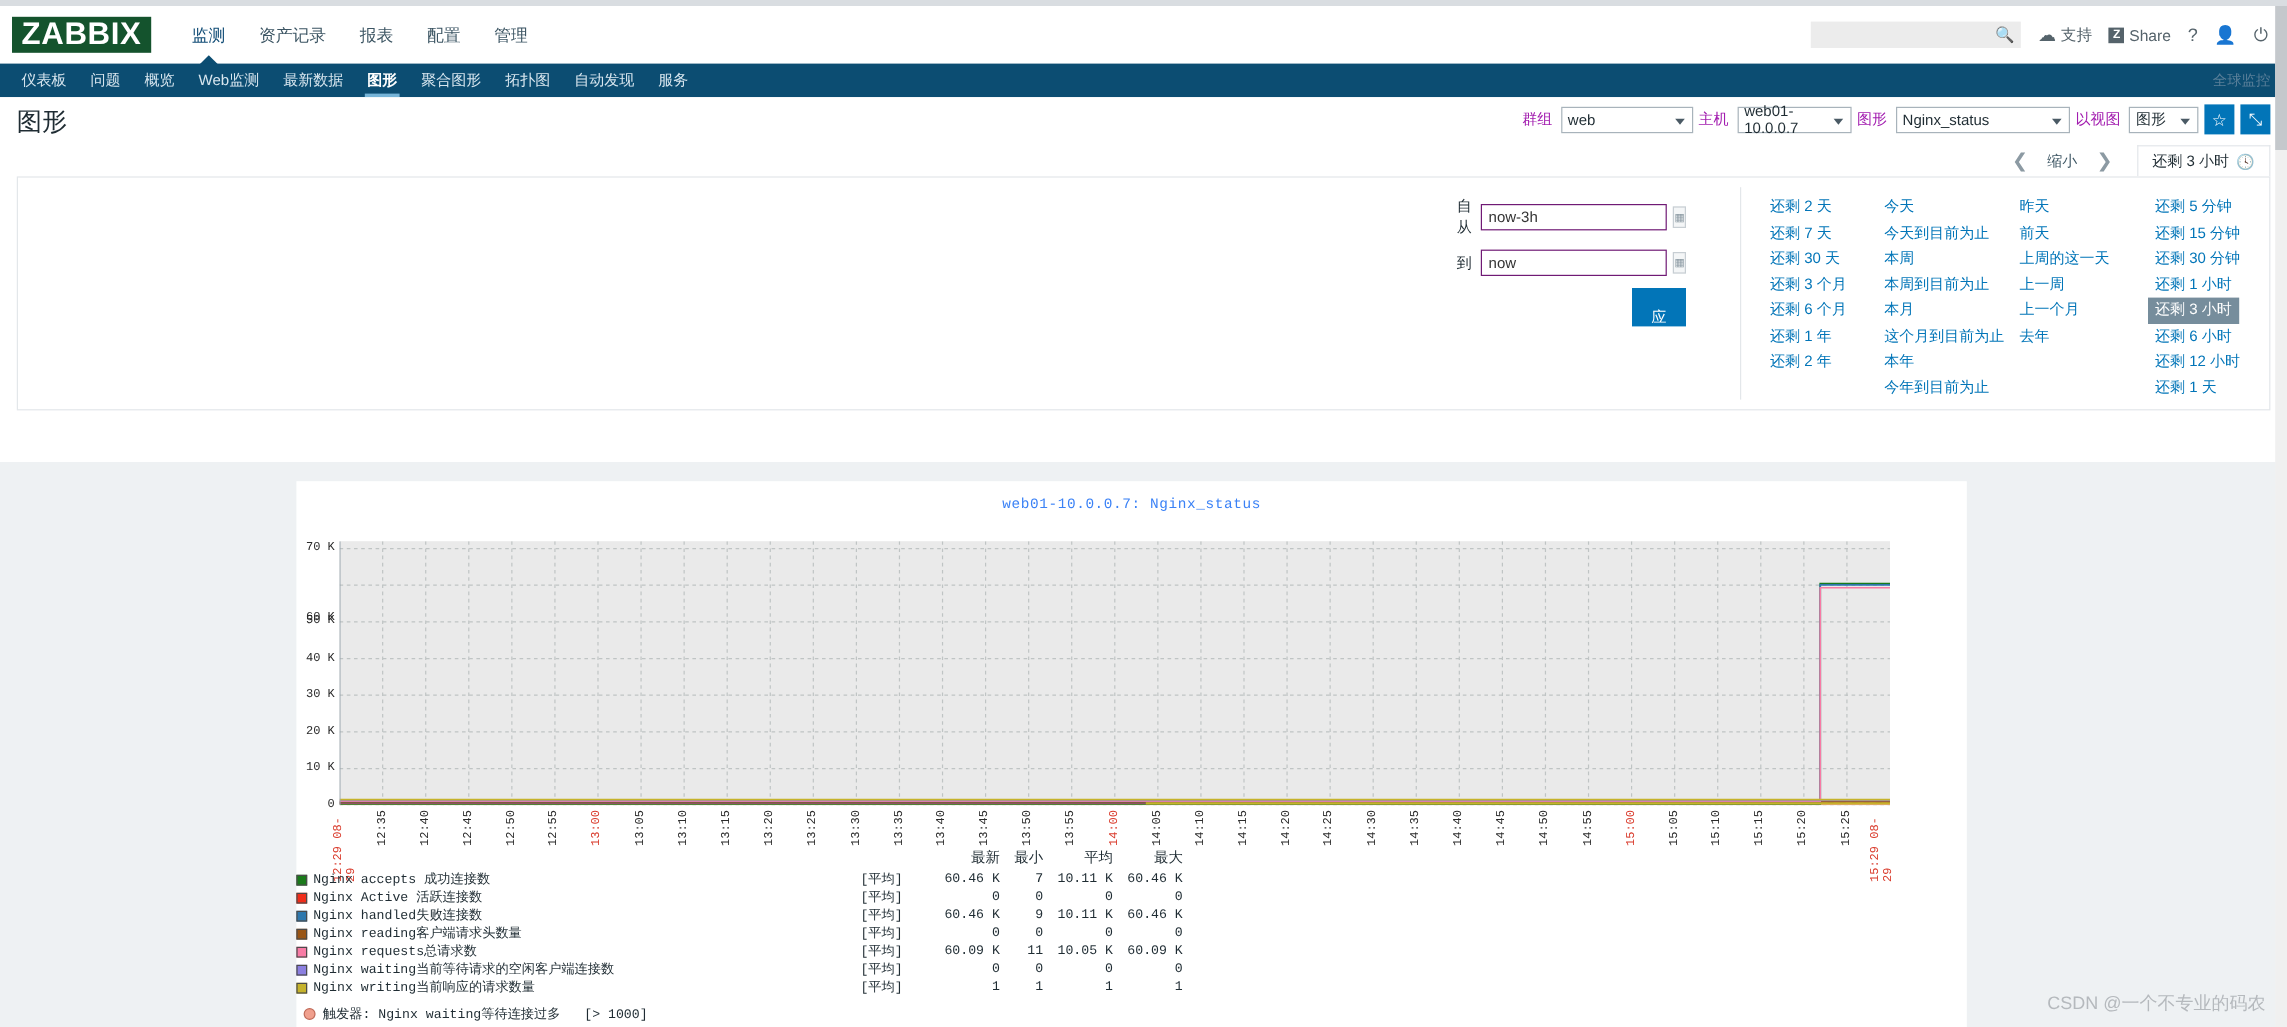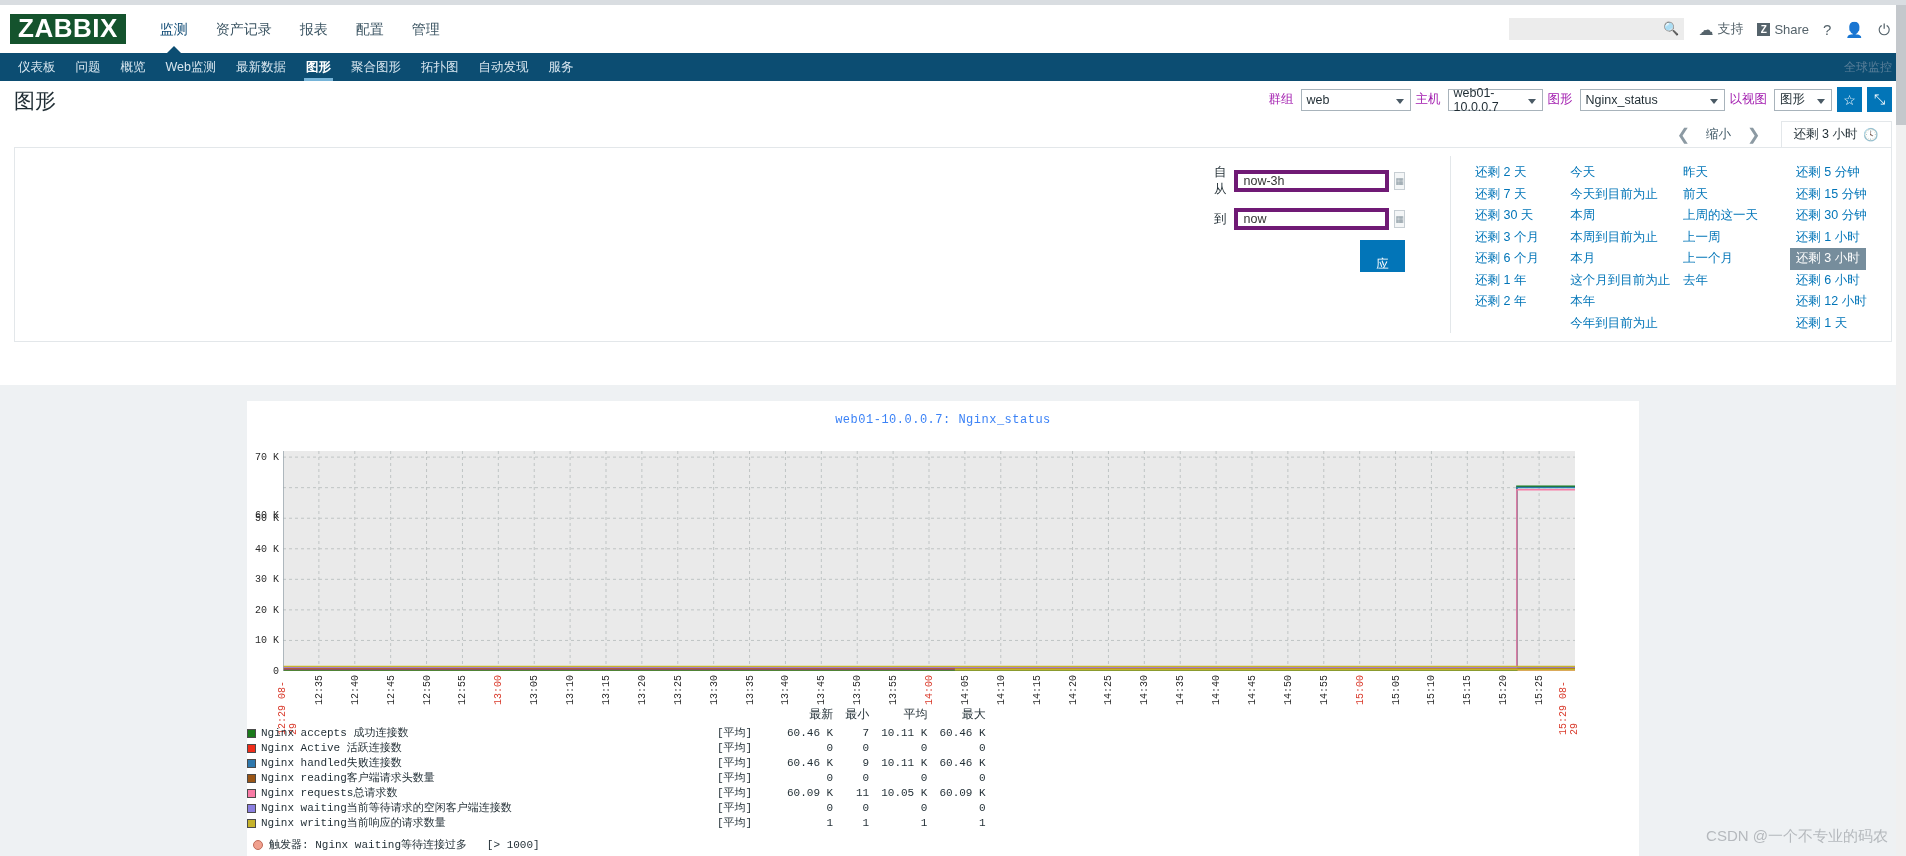--- a/index.html
+++ b/index.html
@@ -151,21 +151,21 @@
   .tp-form {
     position:absolute; left:1190px; top:16px;
     width:200px;
   }
   .tp-row { display:flex; align-items:center; margin-bottom:10px; }
   .tp-row label {
     width:45px; text-align:right; margin-right:8px;
     font-size:12.5px; color:#1f2c33;
   }
   .tp-input {
-    width:155px; height:22px; border:4px solid #701a75;
+    width:155px; height:22px; border:1px solid #701a75;
     padding:0 5px; font-size:12.5px; color:#333; outline:none;
     font-family:"Liberation Sans", sans-serif;
   }
   .cal-btn {
     width:18px;height:18px;border:1px solid #c7ced3;background:#f4f6f7;
     margin-left:5px; display:inline-flex;align-items:center;justify-content:center;
     font-size:9px; color:#8c9aa3; cursor:pointer;
   }
   .apply-btn {
     background:#0275b8; color:#fff; border:none;

